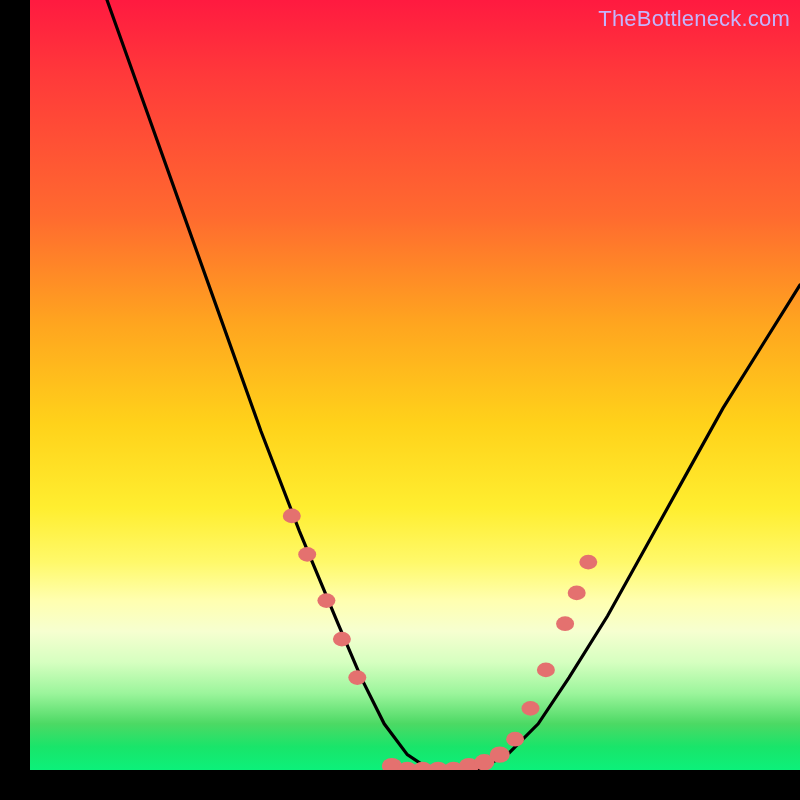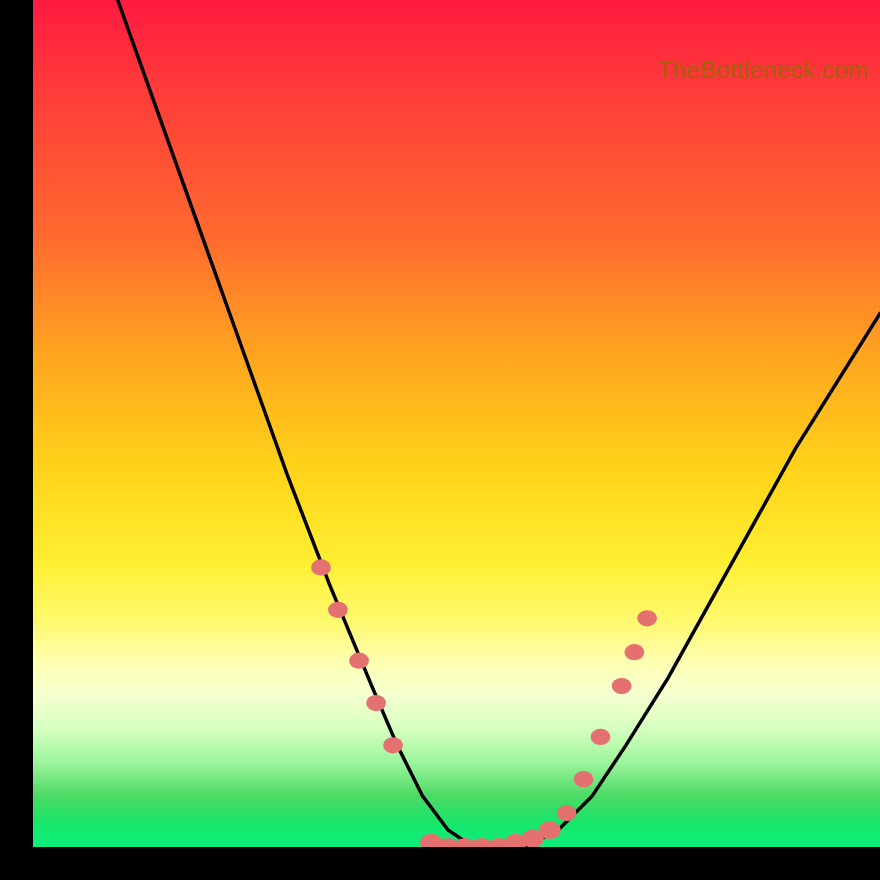--- a/index.html
+++ b/index.html
@@ -38,26 +38,25 @@
       #9cf59c 90%,
       #4cd964 94%,
       #19e56a 97%,
       #0cf07a 100%
     );
   }
   .watermark {
     position: absolute;
     top: 6px;
     right: 10px;
-    color: #a16207;
+    color: #c4b5fd;
     font-size: 22px;
     font-weight: 500;
     letter-spacing: 0.2px;
     user-select: none;
-    margin-top: 45px;
   }
   svg.curve {
     position: absolute;
     left: 0;
     top: 0;
     width: 770px;
     height: 770px;
   }
 </style>
 </head>

